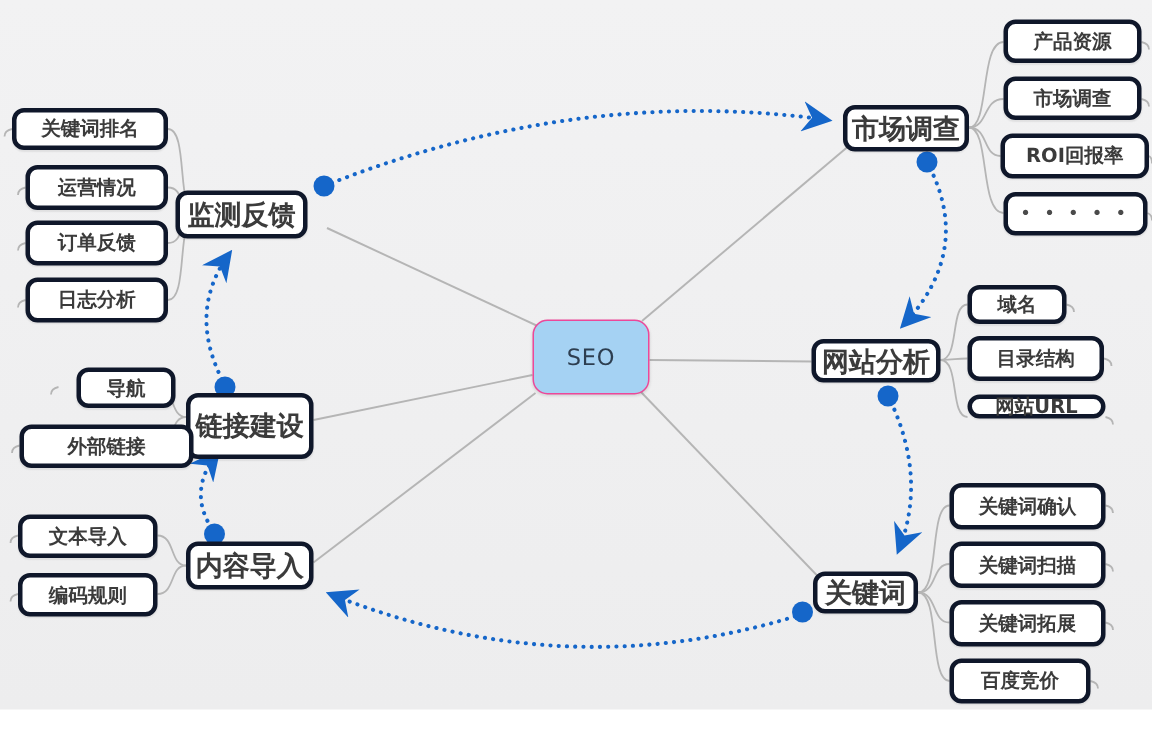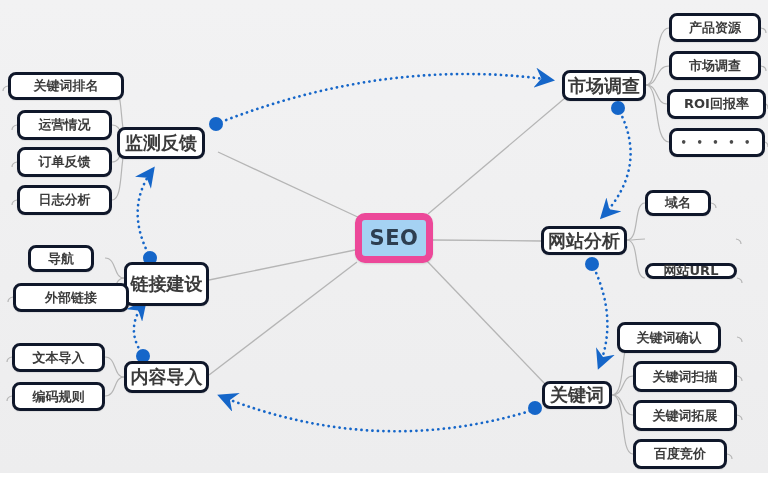--- a/index.html
+++ b/index.html
@@ -7,22 +7,22 @@
   body { font-family:"DejaVu Sans","Liberation Sans",sans-serif; background:#ffffff; }
   .canvas { position:relative; width:768px; height:490px; background:#ffffff; overflow:hidden; }
   .bg { position:absolute; left:0; top:0; width:768px; height:473px;
         background:linear-gradient(180deg,#f2f2f3 0%,#efeff0 60%,#ededee 100%); }
   svg.edges { position:absolute; left:0; top:0; display:block; }
   .node { position:absolute; display:flex; align-items:center; justify-content:center;
           background:#ffffff; border:3px solid #0f172a; border-radius:8px;
           font-size:13px; font-weight:bold; color:#3b3b3b; white-space:nowrap;
           box-shadow:0 1px 1px rgba(0,0,0,0.07); }
   .branch { font-size:18px; }
-  .center-node { background:#a5d2f3; border:7px solid #ec4899; border-radius:10px;
-                 font-size:21px; font-weight:bold; color:#2d3e50; letter-spacing:0.5px;
+  .center-node { background:#a5d2f3; border:1px solid #ec4899; border-radius:10px;
+                 font-size:15px; font-weight:normal; color:#2d3e50; letter-spacing:0.5px;
                  box-shadow:0 1px 2px rgba(0,0,0,0.12); }
   .dots-label { font-size:10px; letter-spacing:3px; color:#4a4a4a; }
 </style>
 </head>
 <body>
 
 <div class="canvas">
   <div class="bg"></div>
 
   <svg class="edges" width="768" height="490" viewBox="0 0 768 490">
@@ -103,41 +103,42 @@
       <circle cx="592" cy="264" r="7"></circle>
       <circle cx="535" cy="408" r="7"></circle>
       <circle cx="143" cy="356" r="7"></circle>
       <circle cx="150" cy="258" r="7"></circle>
     </g>
   </svg>
 
   <div class="node center-node" style="left:355px;top:213px;width:78px;height:50px">SEO</div>
 
   <div class="node branch" style="left:117px;top:127px;width:88px;height:32px">监测反馈</div>
-  <div class="node" style="left:8px;top:72px;width:116px;height:28px">关键词排名</div>
+  <div class="node" style="left:8px;top:72px;width:104px;height:28px">关键词排名</div>
   <div class="node" style="left:17px;top:110px;width:95px;height:30px">运营情况</div>
   <div class="node" style="left:17px;top:147px;width:95px;height:30px">订单反馈</div>
   <div class="node" style="left:17px;top:185px;width:95px;height:30px">日志分析</div>
 
   <div class="node branch" style="left:562px;top:70px;width:84px;height:31px">市场调查</div>
   <div class="node" style="left:669px;top:13px;width:92px;height:29px">产品资源</div>
   <div class="node" style="left:669px;top:51px;width:92px;height:29px">市场调查</div>
   <div class="node" style="left:667px;top:89px;width:99px;height:30px">ROI回报率</div>
   <div class="node dots-label" style="left:669px;top:128px;width:96px;height:29px">• • • • •</div>
 
   <div class="node branch" style="left:541px;top:226px;width:86px;height:29px">网站分析</div>
   <div class="node" style="left:645px;top:190px;width:66px;height:26px">域名</div>
+  <div class="node" style="left:645px;top:224px;width:91px;height:30px">目录结构</div>
   <div class="node" style="left:645px;top:263px;width:92px;height:16px">网站URL</div>
 
   <div class="node branch" style="left:542px;top:381px;width:70px;height:28px">关键词</div>
-  <div class="node" style="left:617px;top:322px;width:104px;height:31px">关键词确认</div>
+  <div class="node" style="left:633px;top:322px;width:104px;height:31px">关键词确认</div>
   <div class="node" style="left:633px;top:361px;width:104px;height:31px">关键词扫描</div>
   <div class="node" style="left:633px;top:400px;width:104px;height:31px">关键词拓展</div>
   <div class="node" style="left:633px;top:439px;width:94px;height:30px">百度竞价</div>
 
   <div class="node branch" style="left:124px;top:262px;width:85px;height:44px">链接建设</div>
-  <div class="node" style="left:28px;top:245px;width:66px;height:27px">导航</div>
+  <div class="node" style="left:51px;top:245px;width:66px;height:27px">导航</div>
   <div class="node" style="left:13px;top:283px;width:116px;height:29px">外部链接</div>
 
   <div class="node branch" style="left:124px;top:361px;width:85px;height:32px">内容导入</div>
   <div class="node" style="left:12px;top:343px;width:93px;height:29px">文本导入</div>
   <div class="node" style="left:12px;top:382px;width:93px;height:29px">编码规则</div>
 </div>
 
 </body></html>

